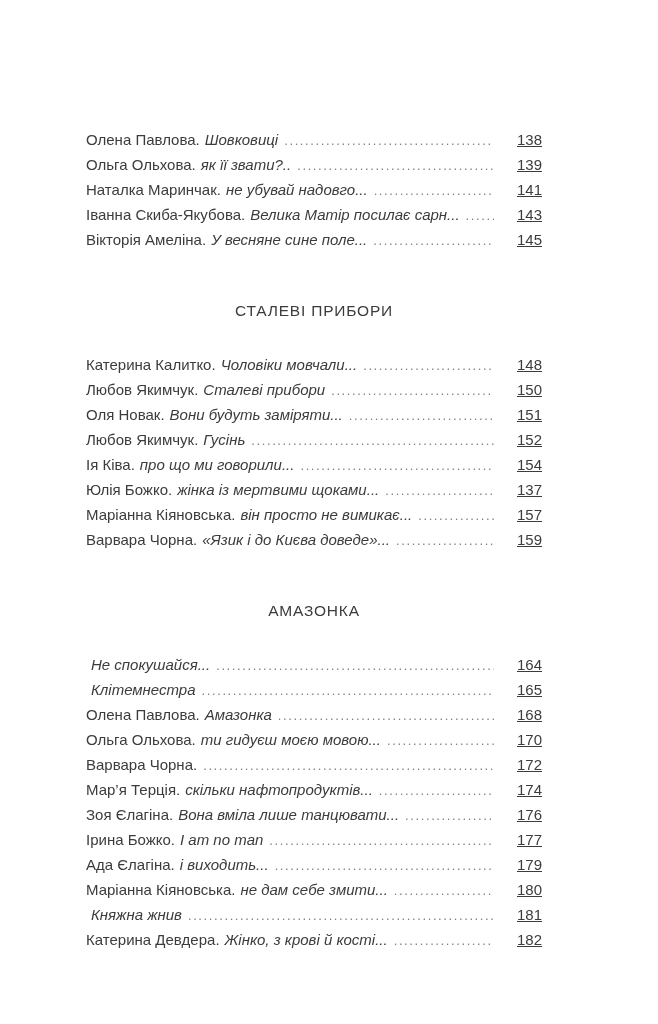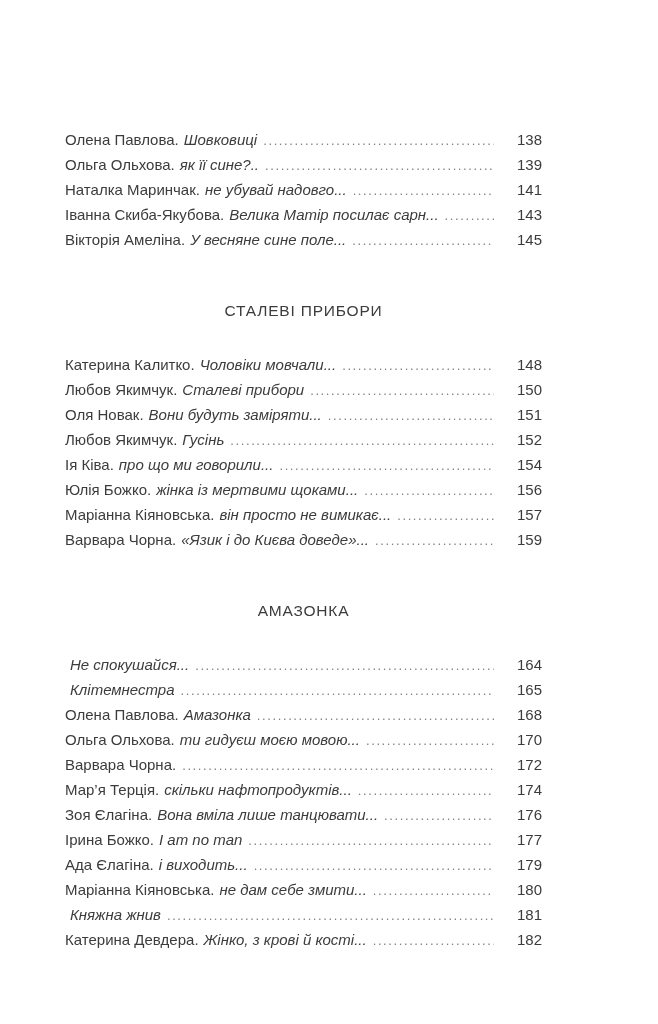--- a/index.html
+++ b/index.html
@@ -12,21 +12,21 @@
     height: 1024px;
     overflow: hidden;
     font-family: "Liberation Sans", sans-serif;
     color: #3c3c3c;
     -webkit-font-smoothing: antialiased;
   }
   .page {
     box-sizing: border-box;
     width: 658px;
     height: 1024px;
-    padding: 128px 116px 40px 65px;
+    padding: 128px 116px 40px 86px;
   }
   .toc-section { margin: 0; }
   .section-heading {
     font-size: 15.5px;
     font-weight: 400;
     letter-spacing: 0.8px;
     text-align: center;
     color: #3c3c3c;
     line-height: 24px;
     margin: 46px 0 30px 0;
@@ -55,39 +55,40 @@
   .leader::after {
     content: "...................................................................................................................................";
     font-size: 13px;
     letter-spacing: 1.6px;
   }
   .page-num {
     flex: 0 0 auto;
     margin-left: 19px;
     min-width: 26px;
     text-align: right;
+    text-decoration: underline;
   }
 </style>
 </head>
 <body>
 
 <div class="page">
 
   <section class="toc-section">
     <div class="entries">
   <div class="row">
     <span class="author">Олена Павлова.</span>
     <span class="title">Шовковиці</span>
     <span class="leader"></span>
     <span class="page-num">138</span>
   </div>
 
   <div class="row">
     <span class="author">Ольга Ольхова.</span>
-    <span class="title">як її сине?..</span>
+    <span class="title">як її звати?..</span>
     <span class="leader"></span>
     <span class="page-num">139</span>
   </div>
 
   <div class="row">
     <span class="author">Наталка Маринчак.</span>
     <span class="title">не убувай надовго...</span>
     <span class="leader"></span>
     <span class="page-num">141</span>
   </div>
@@ -143,21 +144,21 @@
     <span class="author">Ія Ківа.</span>
     <span class="title">про що ми говорили...</span>
     <span class="leader"></span>
     <span class="page-num">154</span>
   </div>
 
   <div class="row">
     <span class="author">Юлія Божко.</span>
     <span class="title">жінка із мертвими щоками...</span>
     <span class="leader"></span>
-    <span class="page-num">156</span>
+    <span class="page-num">137</span>
   </div>
 
   <div class="row">
     <span class="author">Маріанна Кіяновська.</span>
     <span class="title">він просто не вимикає...</span>
     <span class="leader"></span>
     <span class="page-num">157</span>
   </div>
 
   <div class="row">

